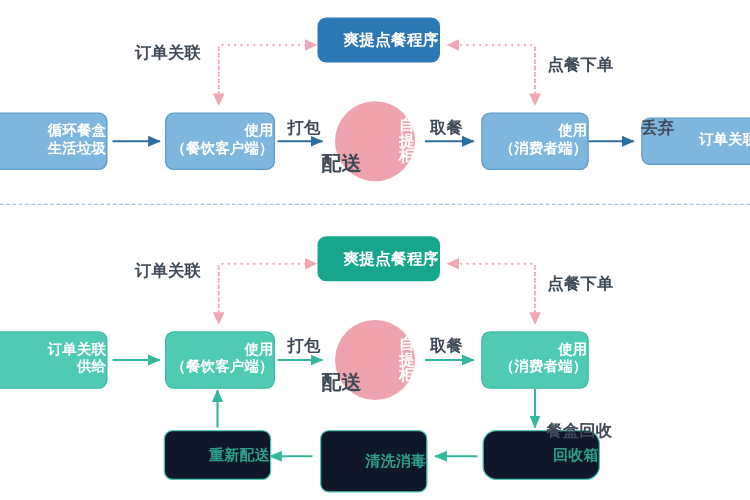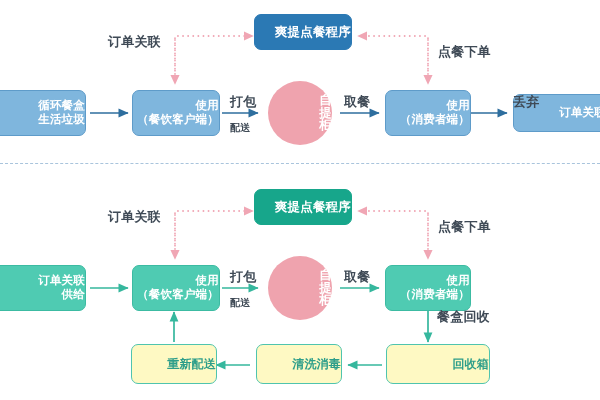--- a/index.html
+++ b/index.html
@@ -71,21 +71,21 @@
   .pill-teal {
     background: #17A68B;
     border: 1px solid #17A68B;
     border-radius: 7px;
     color: #ffffff;
     font-size: 12.5px;
     font-weight: 700;
   }
   
   .box-outline {
-    background: #fef9c3;
+    background: #0f172a;
     border: 1.4px solid #4FC4AE;
     border-radius: 7px;
     color: #2E9E8A;
     font-size: 12px;
     font-weight: 700;
   }
   
   .circle-pink {
     background: #EFA3AE;
     border-radius: 50%;
@@ -98,21 +98,21 @@
 
   
   .elabel {
     position: absolute;
     color: #3F4A56;
     font-size: 13px;
     font-weight: 700;
     white-space: nowrap;
     letter-spacing: 0.2px;
   }
-  .elabel.small { font-size: 10px; }
+  .elabel.small { font-size: 16px; margin-left: 27px; }
 
   
   .divider {
     position: absolute;
     left: 0;
     width: 600px;
     height: 0;
     border-top: 1.6px dashed #A9C4DC;
   }
 </style>
@@ -228,32 +228,32 @@
     <span class="ln">自</span>
     <span class="ln">提</span>
     <span class="ln">柜</span>
   </div>
 
   <div class="node box-teal" style="left:385px; top:265px; width:86px; height:46px;">
     <span class="ln">使用</span>
     <span class="ln">（消费者端）</span>
   </div>
 
-  <div class="node box-outline" style="left:386px; top:344px; width:104px; height:40px;">
+  <div class="node box-outline" style="left:386px; top:344px; width:94px; height:40px;border-radius:11px;">
     <span class="ln">回收箱</span>
   </div>
 
-  <div class="node box-outline" style="left:256px; top:344px; width:86px; height:40px;">
+  <div class="node box-outline" style="left:256px; top:344px; width:86px; height:50px;">
     <span class="ln">清洗消毒</span>
   </div>
 
   <div class="node box-outline" style="left:131px; top:344px; width:86px; height:40px;">
     <span class="ln">重新配送</span>
   </div>
 
   <div class="elabel" style="left:108px; top:208px;">订单关联</div>
   <div class="elabel" style="left:438px; top:218px;">点餐下单</div>
   <div class="elabel" style="left:230px; top:268px;">打包</div>
   <div class="elabel small" style="left:230px; top:296px;">配送</div>
   <div class="elabel" style="left:344px; top:268px;">取餐</div>
-  <div class="elabel" style="left:437px; top:308px;">餐盒回收</div>
+  <div class="elabel" style="left:437px; top:336px;">餐盒回收</div>
 
 </div>
 
 </body></html>

